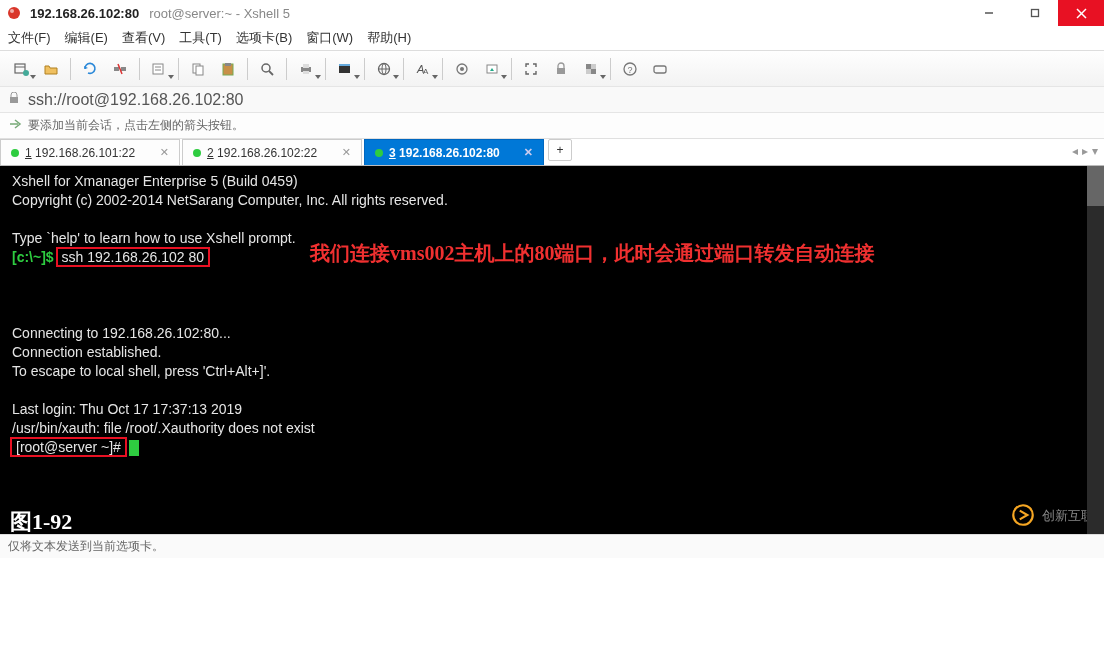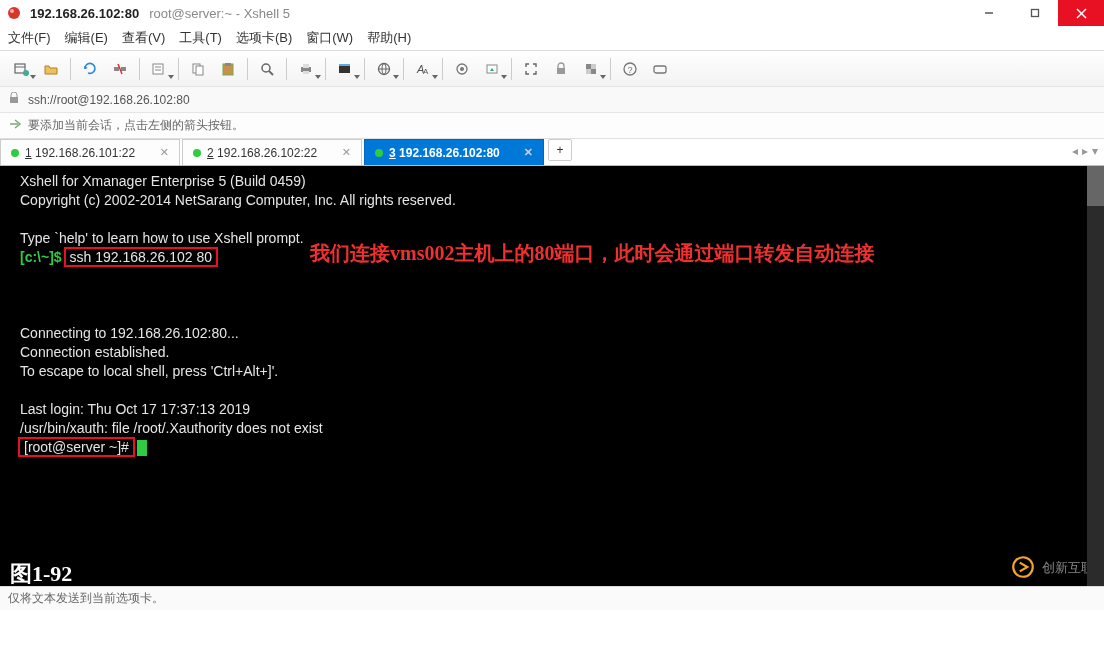--- a/index.html
+++ b/index.html
@@ -14,34 +14,34 @@
 .win-btn.close { background:#e81123; color:#fff; }
 
 .menubar { height:25px; display:flex; align-items:center; padding:0 8px; gap:14px; font-size:13px; color:#333; border-bottom:1px solid #ddd; }
 
 .toolbar { height:36px; display:flex; align-items:center; padding:0 8px; gap:4px; border-bottom:1px solid #e5e5e5; background:linear-gradient(#fefefe,#f3f3f3); }
 .tbtn { width:26px; height:26px; display:flex; align-items:center; justify-content:center; border-radius:3px; color:#555; position:relative; }
 .tdrop::after { content:""; width:0; height:0; border-left:3px solid transparent; border-right:3px solid transparent; border-top:4px solid #666; position:absolute; right:-2px; bottom:3px; }
 .sep { width:1px; height:22px; background:#ccc; margin:0 2px; }
 
 .addrbar { height:26px; display:flex; align-items:center; padding:0 8px; gap:8px; border-bottom:1px solid #e5e5e5; background:#f9f9f9; color:#444; }
-.addr-url { font-size:12px; color:#555; }
+.addr-url { font-size:16px; color:#555; }
 
 .hintbar { height:26px; display:flex; align-items:center; padding:0 8px; gap:6px; border-bottom:1px solid #e0e0e0; background:#fdfdfd; color:#666; font-size:12px;text-align:center; }
 
 .tabstrip { height:27px; display:flex; align-items:flex-start; background:#fff; border-bottom:1px solid #bbb; position:relative; }
 .tab { height:26px; display:flex; align-items:center; padding:0 10px; border:1px solid #ccc; border-bottom:none; margin-right:2px; background:#fdfdfd; font-size:12px; position:relative; min-width:180px; }
 .tab.active { background:#0078d7; color:#fff; border-color:#0067c0; font-weight:bold; }
 .tab .dot { width:8px; height:8px; border-radius:50%; background:#2ecc40; margin-right:6px; }
 .tab .close-x { margin-left:auto; padding-left:10px; color:#999; font-size:11px; }
 .tab.active .close-x { color:#cce; }
 .tab-add { width:24px; height:22px; border:1px solid #ccc; display:flex; align-items:center; justify-content:center; margin-left:2px; background:#fff; border-radius:2px; }
 .tab-nav { position:absolute; right:6px; top:5px; display:flex; gap:4px; color:#999; }
 
-.terminal { background:#000; color:#e5e5e5; font-family:"Consolas","Courier New",monospace; font-size:14px; line-height:19px; padding:6px 20px; position:relative; height:420px; overflow:hidden; }
+.terminal { background:#000; color:#e5e5e5; font-family:"Consolas","Courier New",monospace; font-size:14px; line-height:19px; padding:6px 12px; position:relative; height:368px; overflow:hidden; }
 .terminal .scrollbar { position:absolute; right:0; top:0; width:17px; height:100%; background:#2b2b2b; }
 .terminal .scrollthumb { position:absolute; right:0; top:0; width:17px; height:40px; background:#666; }
 .green { color:#2ecc40; font-weight:bold; }
 .red-box { outline:2px solid #e81123; padding:0 4px; }
 .red-text { color:#f03030; font-weight:bold; font-size:20px; font-family:"Microsoft YaHei"; position:absolute; }
 .cursor { display:inline-block; width:10px; height:16px; background:#2ecc40; vertical-align:middle; }
 .fig-label { position:absolute; bottom:3px; left:10px; color:#ffffff; font-weight:bold; font-size:22px; font-family:"Microsoft YaHei"; }
 .watermark { position:absolute; right:10px; bottom:6px; color:#888; font-size:13px; display:flex; align-items:center; gap:6px; font-family:"Microsoft YaHei"; }
 .watermark svg { width:26px; height:26px; }
 

